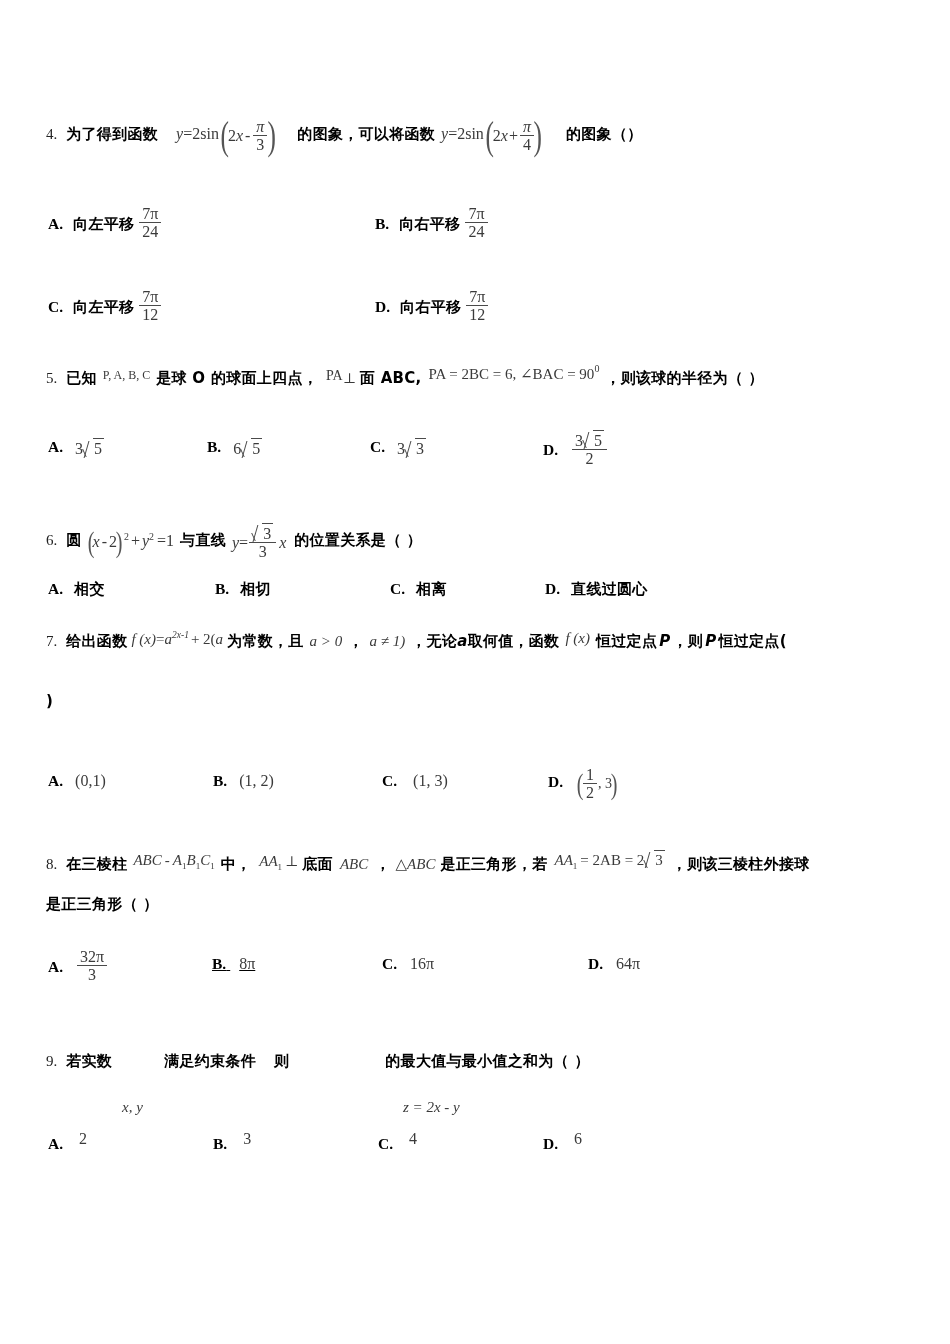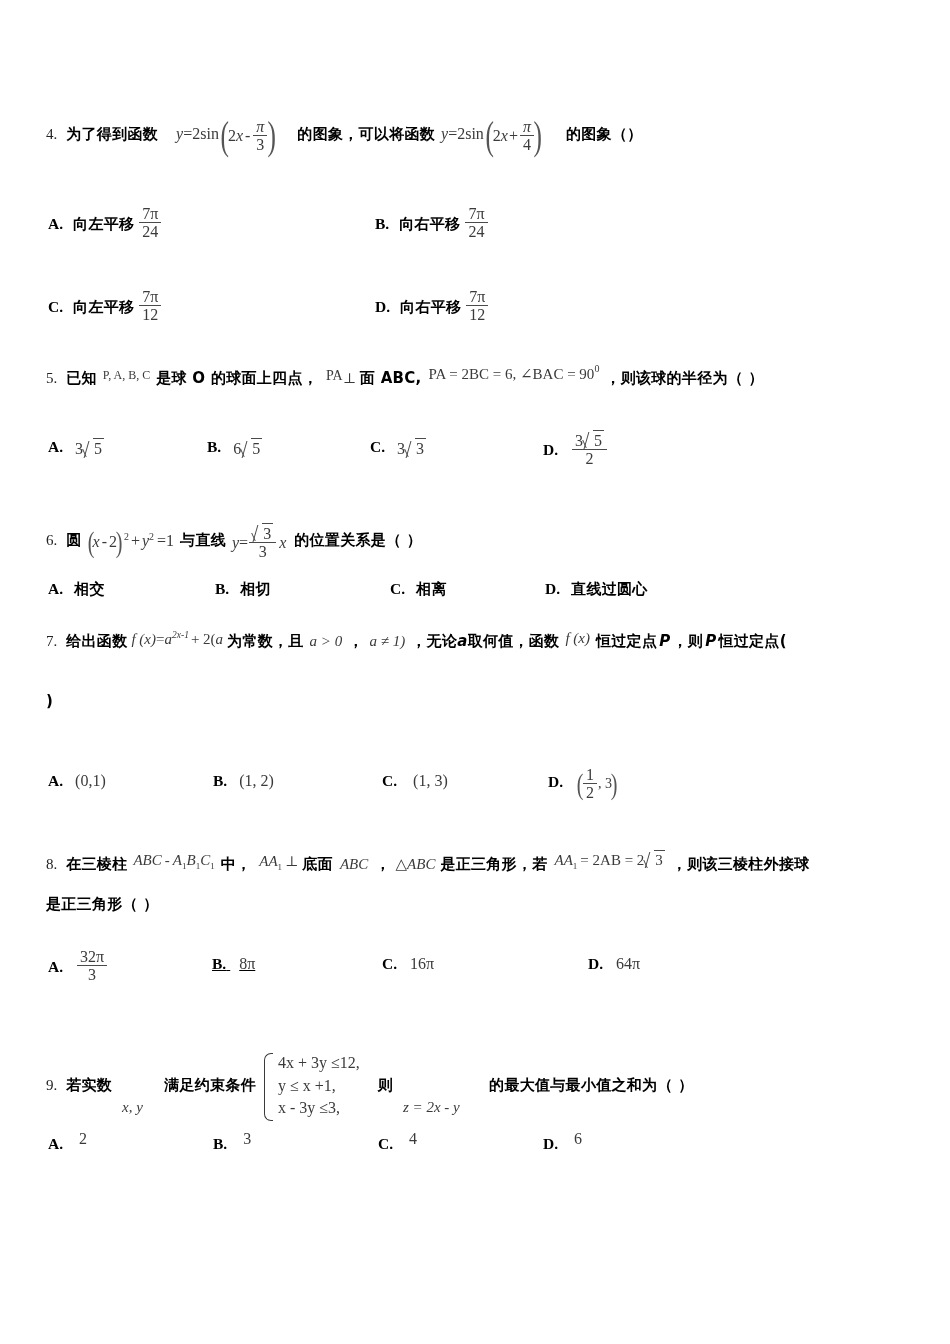--- a/index.html
+++ b/index.html
@@ -390,25 +390,20 @@
   </div>
   <div class="opt" style="left:545px; top:955px;margin-left:43px;">
     <span class="opt-letter">D.</span>
     <span class="mn" style="margin-left:9px;">64π</span>
   </div>
 
   <div class="blk" style="left:46px; top:1052px;">
     <span class="qnum">9.</span>
     <span class="cn" style="margin-left:5px;">若实数</span>
     <span class="cn" style="margin-left:48px;">满足约束条件</span>
-    <span class="system" style="vertical-align:middle; margin-left:2px;">
-      <span class="line mn">4x + 3y ≤12,</span>
-      <span class="line mn">y ≤ x +1,</span>
-      <span class="line mn">x - 3y ≤3,</span>
-    </span>
     <span class="cn" style="margin-left:14px;">则</span>
     <span class="cn" style="margin-left:92px;">的最大值与最小值之和为（  ）</span>
   </div>
   <div class="blk" style="left:122px; top:1098px;">
     <span class="mi" style="font-size:15px;">x, y</span>
   </div>
   <div class="blk" style="left:403px; top:1098px;">
     <span class="mi" style="font-size:15px;">z = 2x - y</span>
   </div>
 

